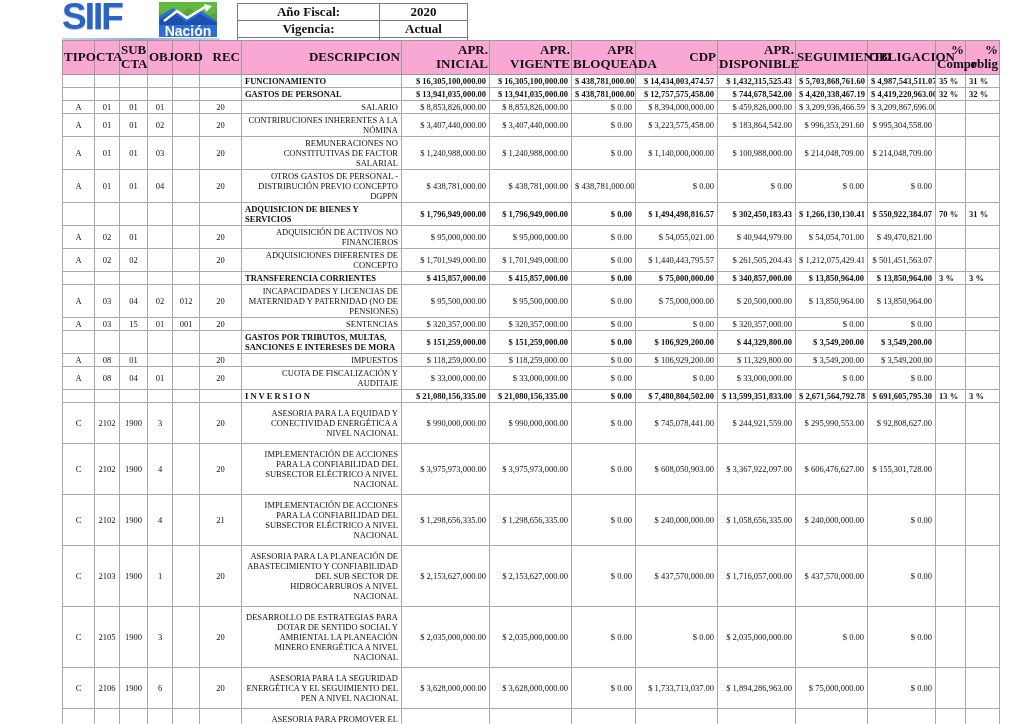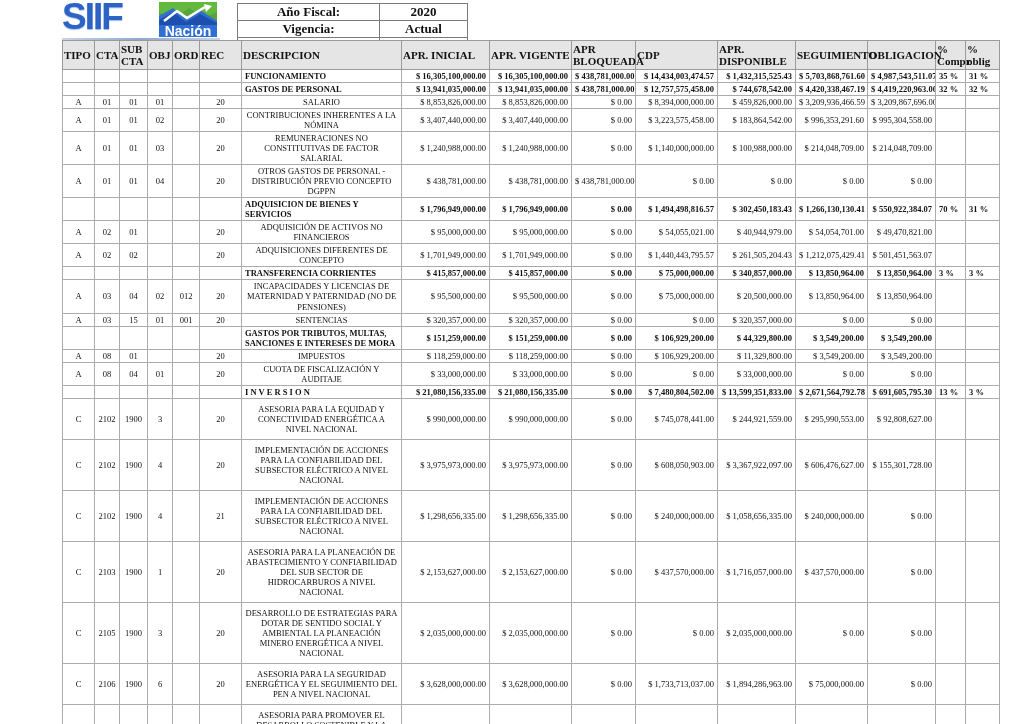--- a/index.html
+++ b/index.html
@@ -33,27 +33,27 @@
   .upme-text { position:absolute; left:40px; top:-8px;
     font-family:"Liberation Sans",sans-serif; font-weight:bold; font-size:34px;
     letter-spacing:-1px; color:#1a3768; }
   .upme-tagline { position:absolute; left:41px; top:30px; font-size:5.5px;
     color:#97917f; letter-spacing:.2px; font-family:"Liberation Sans",sans-serif;
     border-top:1px solid #e2e0da; padding-top:1px; width:120px; }
 
   
   table.report { position:absolute; left:62px; top:40px; width:937px;
     border-collapse:collapse; table-layout:fixed; font-size:8.5px; }
-  table.report th { background:#e5e5e5; border:1px solid #9a9a9a; font-size:11px;
-    font-weight:bold; padding:2px 1px; line-height:1.1; text-align:left;
+  table.report th { background:#f9a8d4; border:1px solid #9a9a9a; font-size:13px;
+    font-weight:bold; padding:2px 1px; line-height:1.1; text-align:right;
     vertical-align:middle; }
   table.report td { border:1px solid #ababab; padding:1px 3px; line-height:1.18;
     vertical-align:middle; overflow:hidden; }
   td.code  { text-align:center; }
-  td.desc  { text-align:center; }
+  td.desc  { text-align:right; }
   td.cdesc { text-align:left; }
   td.money { text-align:right; white-space:nowrap; }
   td.pct   { text-align:left; font-weight:bold; white-space:nowrap; }
   td.noborder { border-top:none; border-right:none; border-bottom:none; border-left:none; }
   tr.bold td { font-weight:bold; }
   tr.project td { padding-top:5px; padding-bottom:5px; }
 </style>
 </head>
 <body>
 

